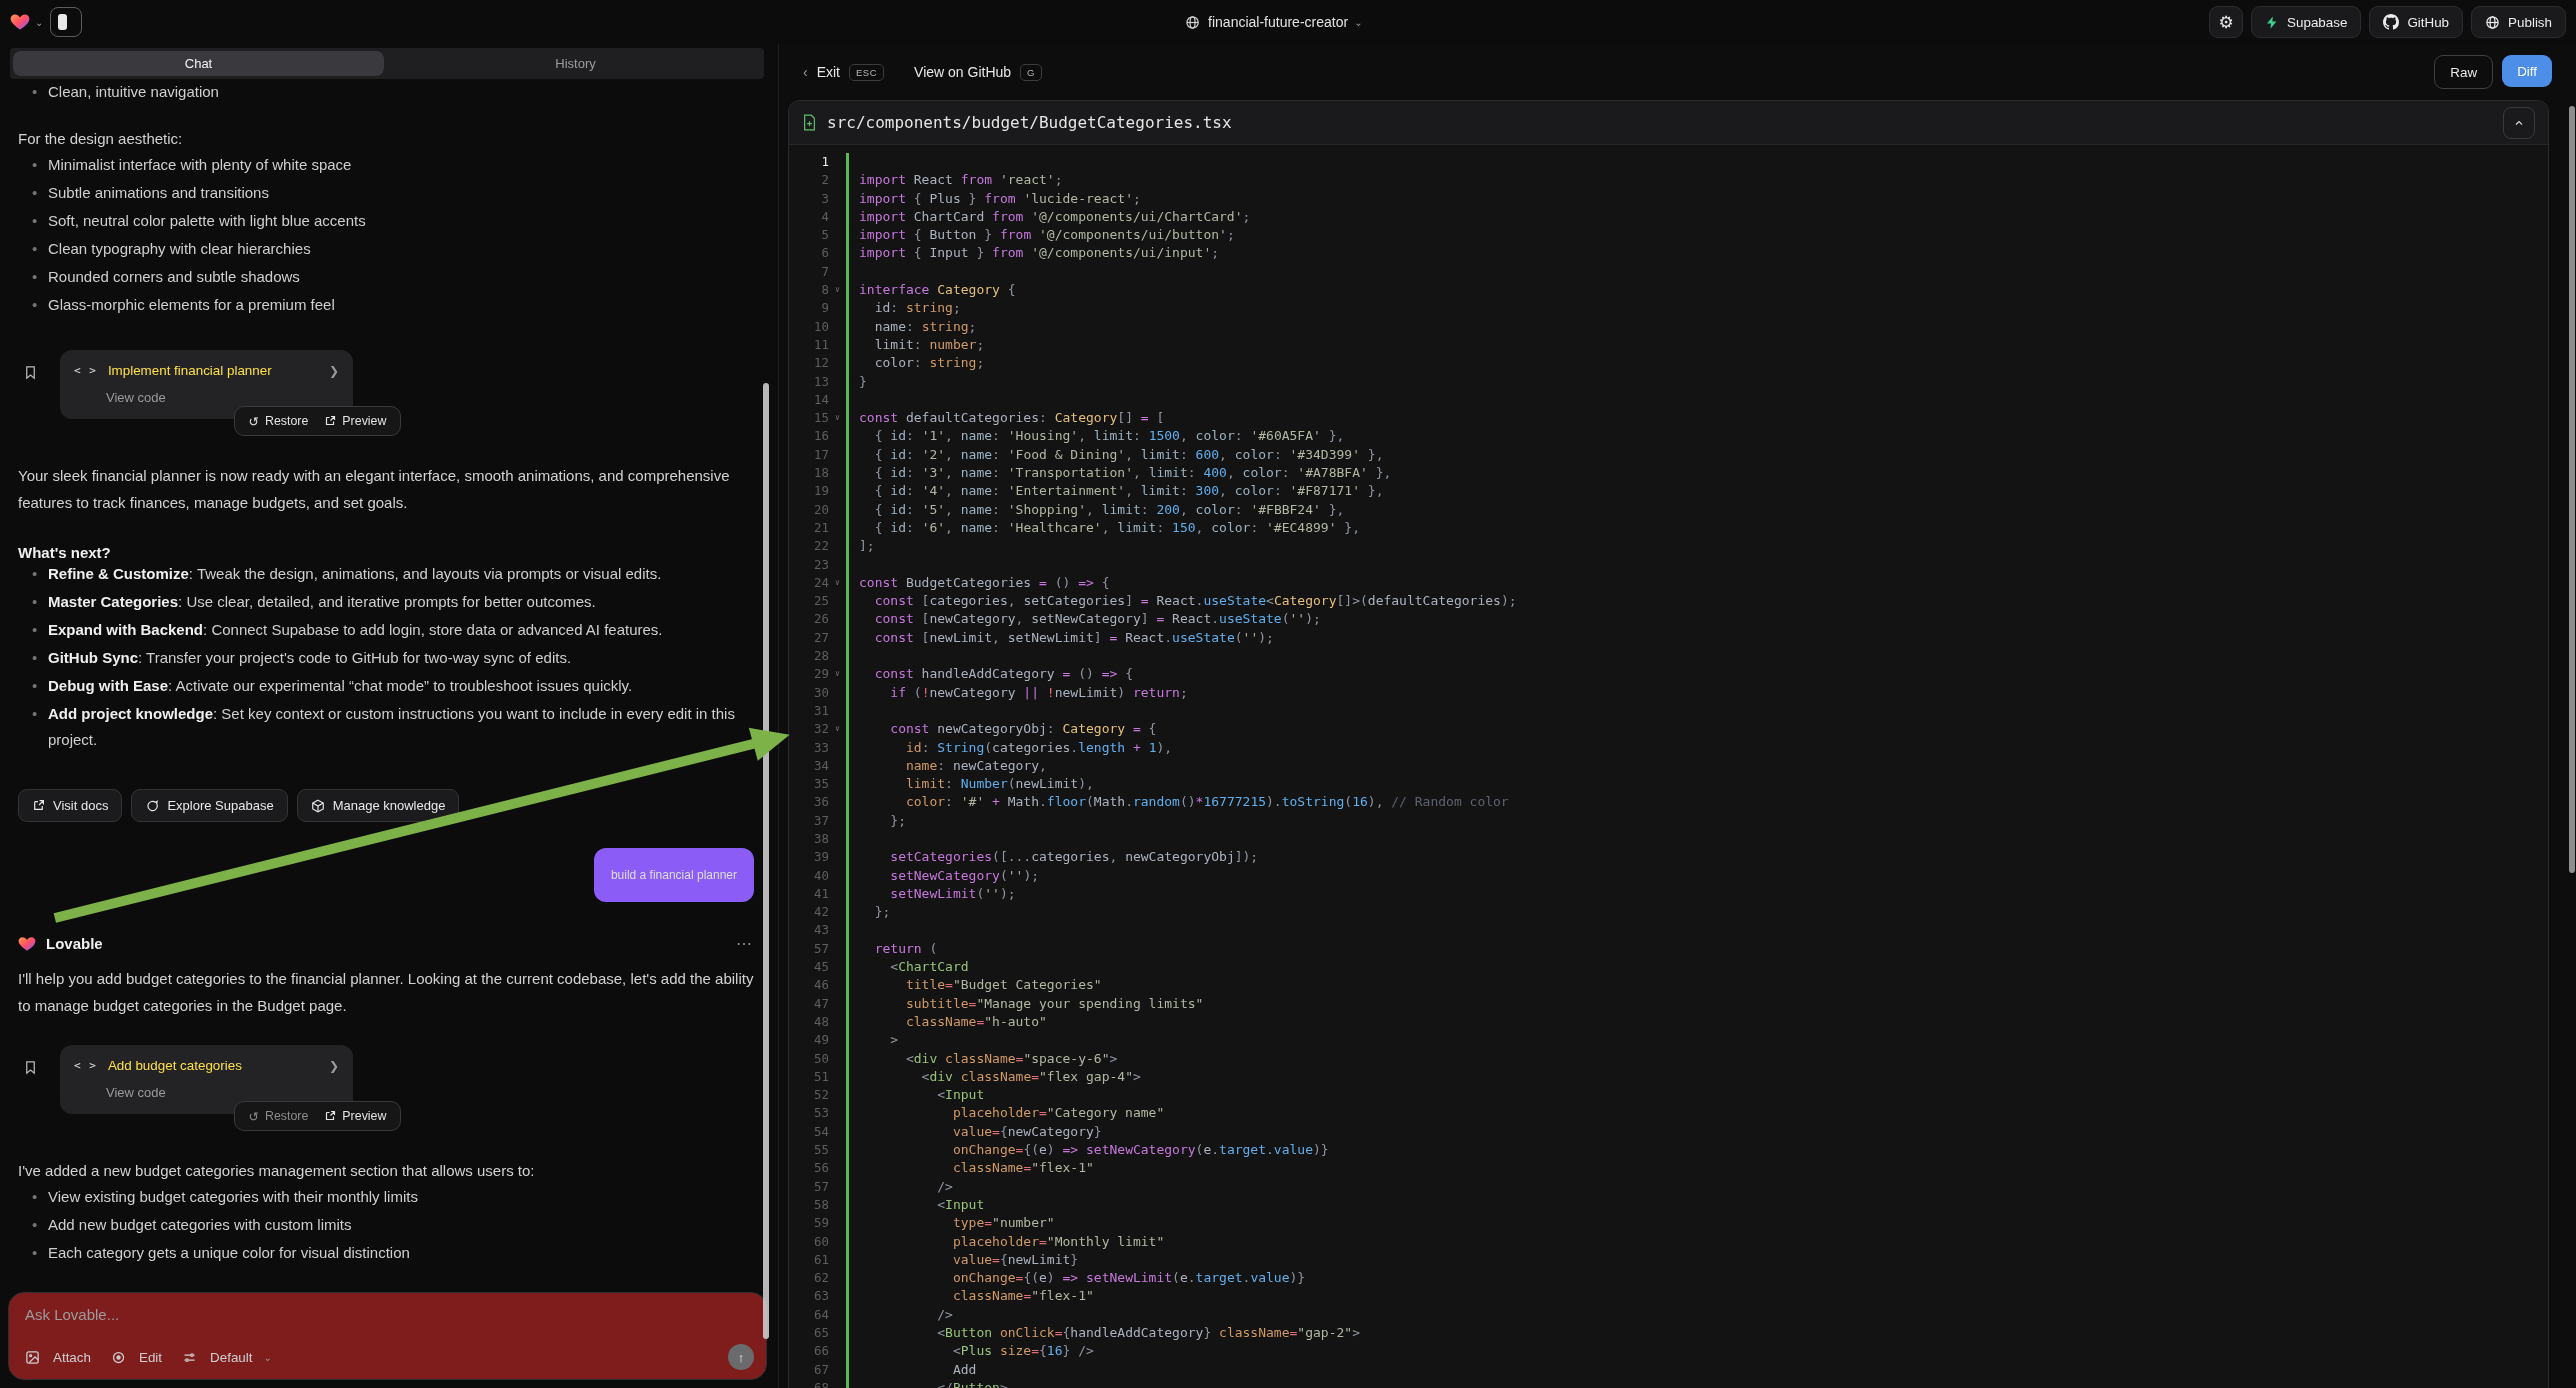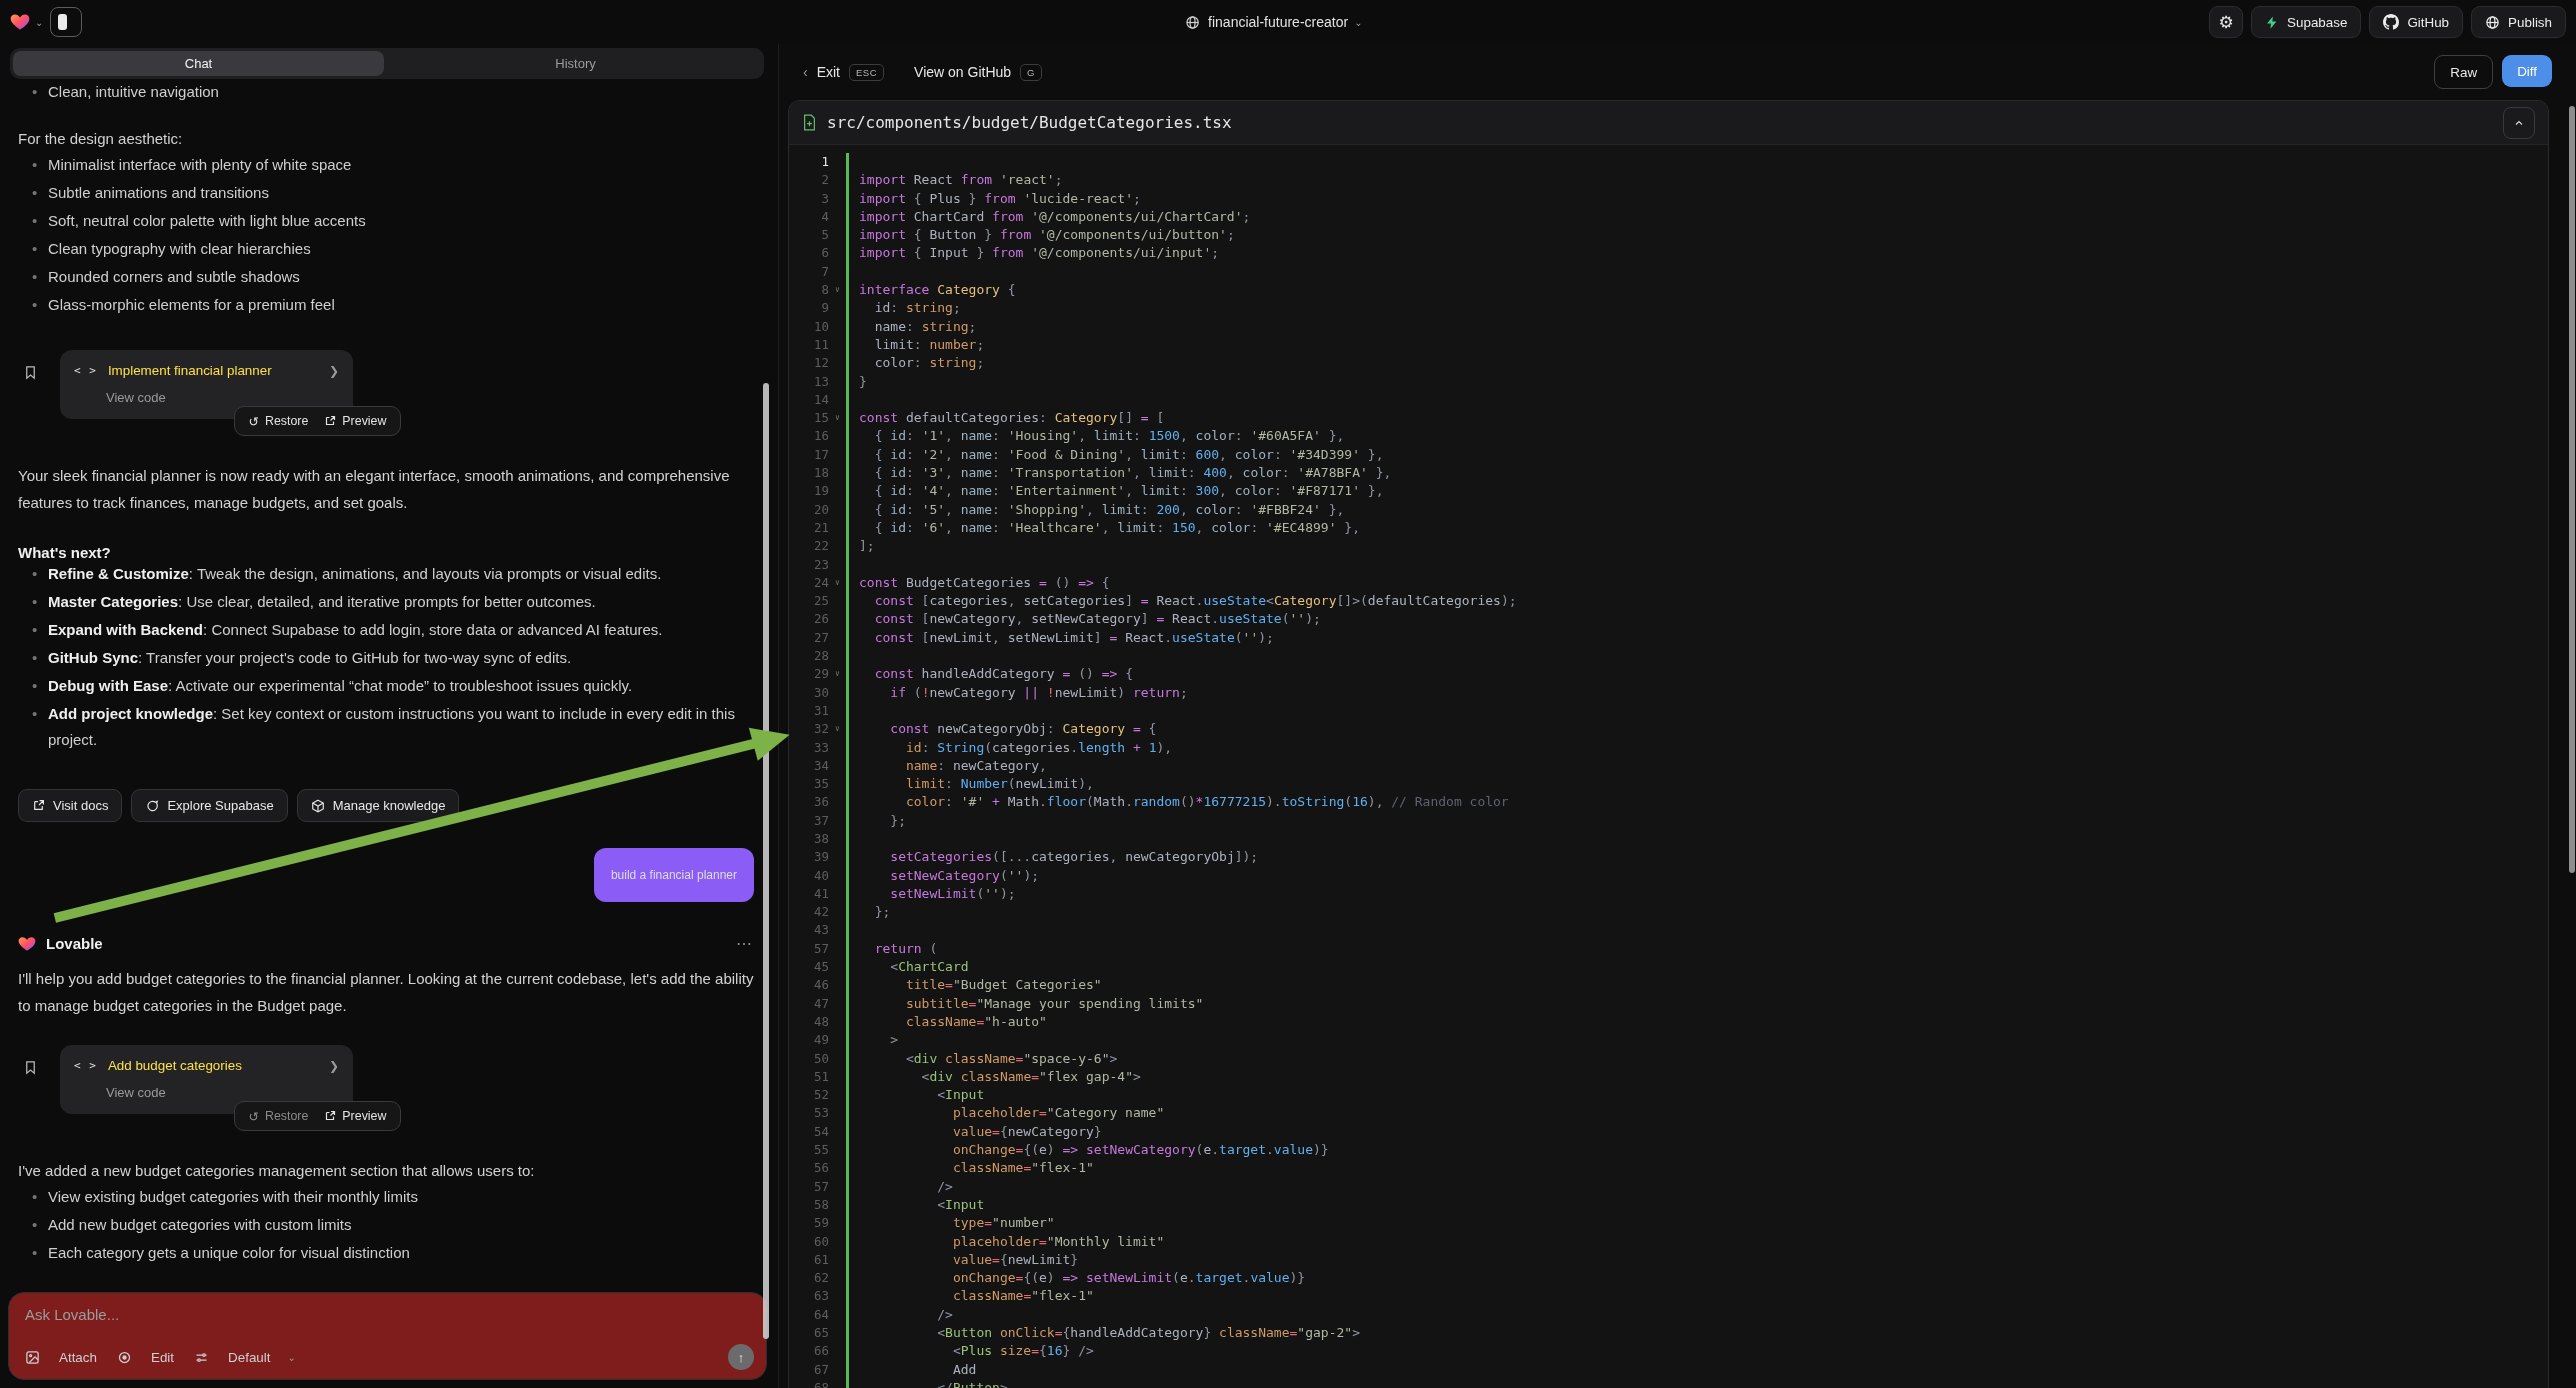--- a/index.html
+++ b/index.html
@@ -16,21 +16,21 @@
   .panel-btn .bar{width:9px;height:16px;background:#e9e9e9;border-radius:3px;margin-right:7px;}
   .tb-center{position:absolute;left:50%;top:0;height:44px;transform:translateX(-58%);display:flex;align-items:center;gap:8px;}
   .proj-name{font-size:14px;color:#e3e3e3;}
   .tb-right{margin-left:auto;display:flex;align-items:center;gap:8px;}
   .tb-btn{height:30px;display:inline-flex;align-items:center;gap:8px;padding:0 13px;background:#1a1a1c;border:1px solid #2c2c2e;border-radius:9px;color:#ededed;font-size:13.4px;}
   .tb-btn.icon-only{width:32px;padding:0;justify-content:center;}
   .gear{color:#e6e6e6;font-size:17px;line-height:1;}
 
   
   .chat{position:absolute;left:0;top:44px;width:772px;bottom:0;box-sizing:border-box;padding:0 18px;overflow:hidden;}
-  .tabbar{margin:4px -10px 0 -8px;height:31px;background:#1f1f21;border-radius:10px;display:flex;padding:0;}
+  .tabbar{margin:4px -10px 0 -8px;height:31px;background:#1f1f21;border-radius:4px;display:flex;padding:0;}
   .tab{flex:1;display:flex;align-items:center;justify-content:center;font-size:13px;color:#9c9c9c;border-radius:8px;margin:3px;}
   .tab.active{background:#3a3a3e;color:#f2f2f2;}
   .p15{font-size:15px;line-height:27px;color:#d2d2d2;}
   ul.blist{list-style:none;margin:0;padding:0;font-size:15px;line-height:26px;color:#cfcfcf;}
   ul.blist li{position:relative;padding-left:30px;margin:0 0 2px 0;}
   ul.blist li::before{content:"•";position:absolute;left:14px;color:#757575;}
   ul.blist li b{color:#efefef;}
   .mt6{margin-top:6px}.mt12{margin-top:12px}.mt16{margin-top:16px}.mt20{margin-top:20px}
   .mt26{margin-top:26px}.mt28{margin-top:28px}.mt32{margin-top:32px}.mt36{margin-top:36px}.mt44{margin-top:44px}
   .bold-line{font-weight:700;color:#f0f0f0;font-size:15px;}
@@ -51,21 +51,21 @@
   .bubble{margin-left:auto;width:fit-content;max-width:558px;background:#8b5cf6;color:#dfdfdf;font-size:12px;padding:20px 17px;border-radius:12px;}
   .lov-row{display:flex;align-items:center;gap:10px;}
   .lov-name{font-size:15px;font-weight:600;color:#f0f0f0;}
   .dots{margin-left:auto;color:#8f8f8f;font-size:16px;letter-spacing:2px;}
   .chips{display:flex;gap:9px;}
   .chip{display:inline-flex;align-items:center;gap:8px;height:31px;padding:0 13px;background:#1b1b1d;border:1px solid #343434;border-radius:9px;font-size:13px;color:#e8e8e8;}
 
   .ask-box{position:absolute;left:8px;right:5px;bottom:8px;height:88px;background:#7f1d1d;border:1px solid #2f2f31;border-radius:16px;box-sizing:border-box;padding:13px 16px;}
   .ask-ph{font-size:15px;color:#9c9c9c;}
   .ask-controls{position:absolute;left:16px;right:12px;bottom:9px;display:flex;align-items:center;gap:20px;font-size:13.4px;color:#cfcfcf;}
-  .ask-item{display:inline-flex;align-items:center;gap:19px;}
+  .ask-item{display:inline-flex;align-items:center;gap:13px;}
   .send-btn{margin-left:auto;width:26px;height:26px;border-radius:50%;background:#6b6b6d;display:flex;align-items:center;justify-content:center;color:#e8e8e8;font-size:13px;}
   .chat-scroll{position:absolute;right:3px;top:339px;width:6px;height:956px;background:#d6d6d6;opacity:.85;border-radius:3px;}
 
   
   .overlay{position:absolute;left:778px;top:44px;right:0;bottom:0;background:#0d0d0d;border-left:1px solid #1e1e1e;}
   .ov-head{height:56px;display:flex;align-items:center;padding:0 24px;gap:12px;box-sizing:border-box;}
   .ov-exit{display:flex;align-items:center;gap:9px;color:#e8e8e8;font-size:14px;}
   .ov-back{color:#9a9a9a;font-size:14px;}
   kbd{border:1px solid #3c3c3c;border-radius:5px;padding:2px 6px;font-size:9.5px;color:#b5b5b5;font-family:"Liberation Sans",sans-serif;letter-spacing:0.5px;}
   .ov-vog{margin-left:18px;display:flex;align-items:center;gap:9px;color:#e8e8e8;font-size:14px;}

